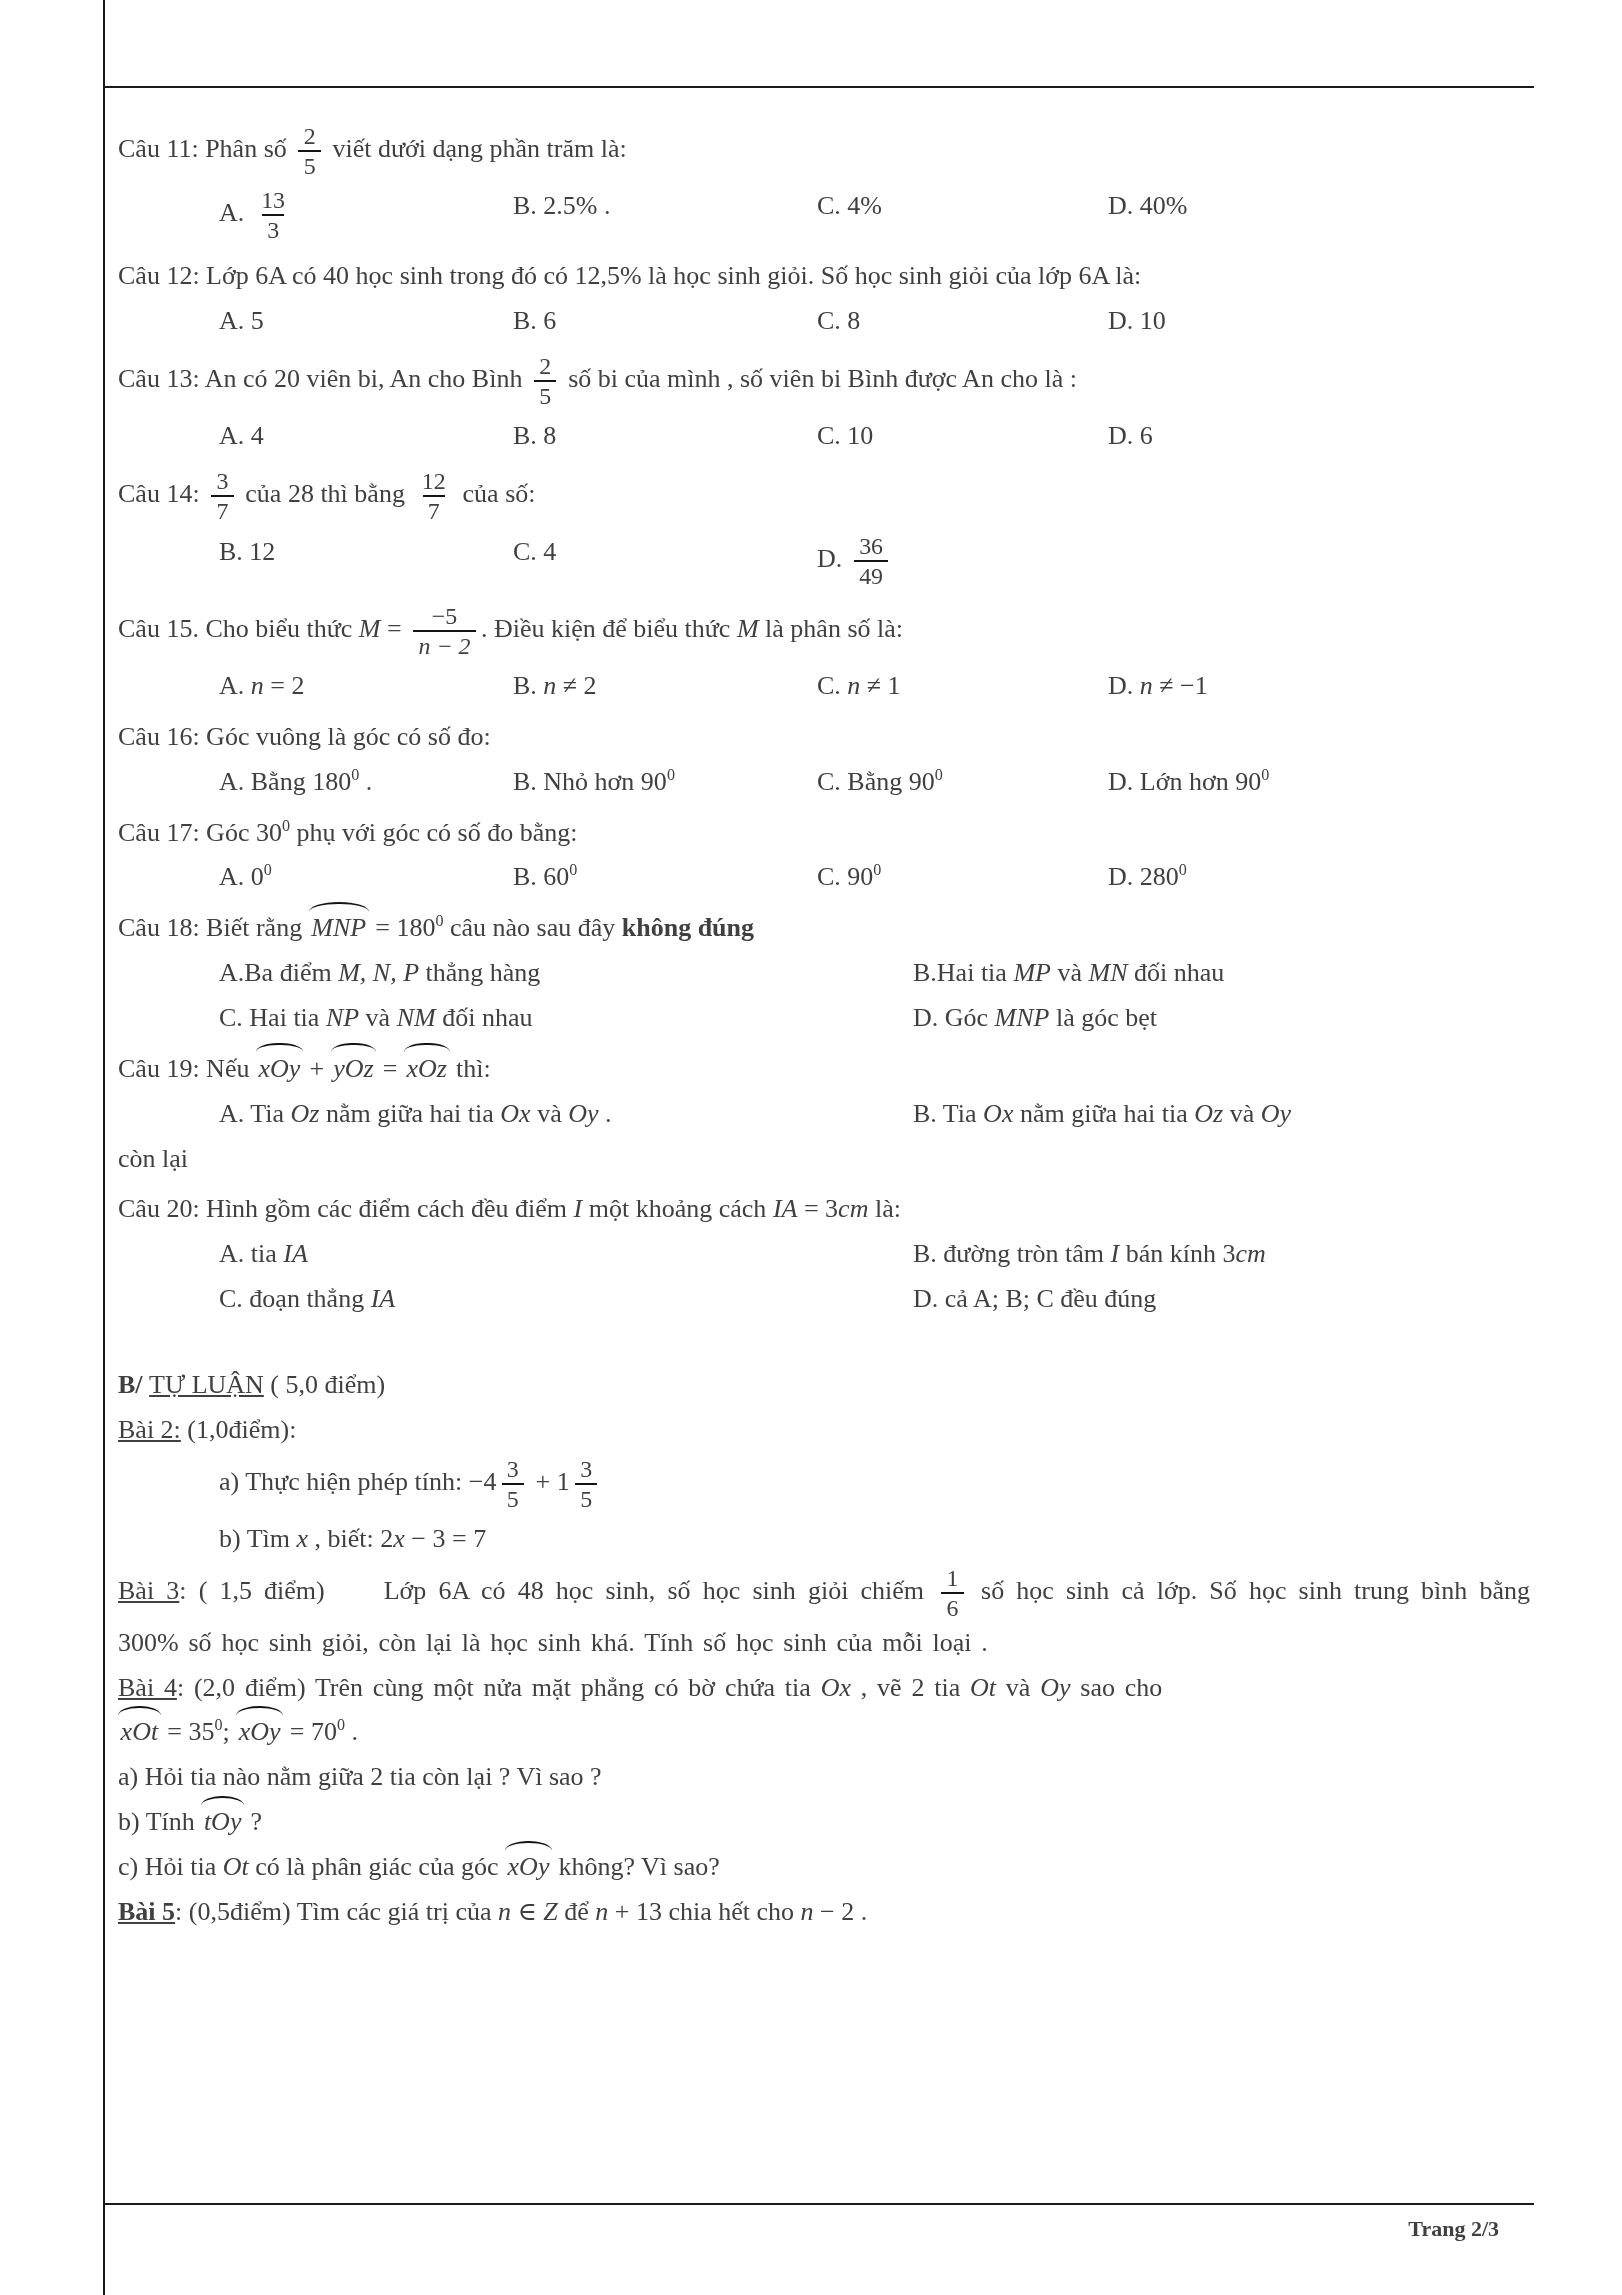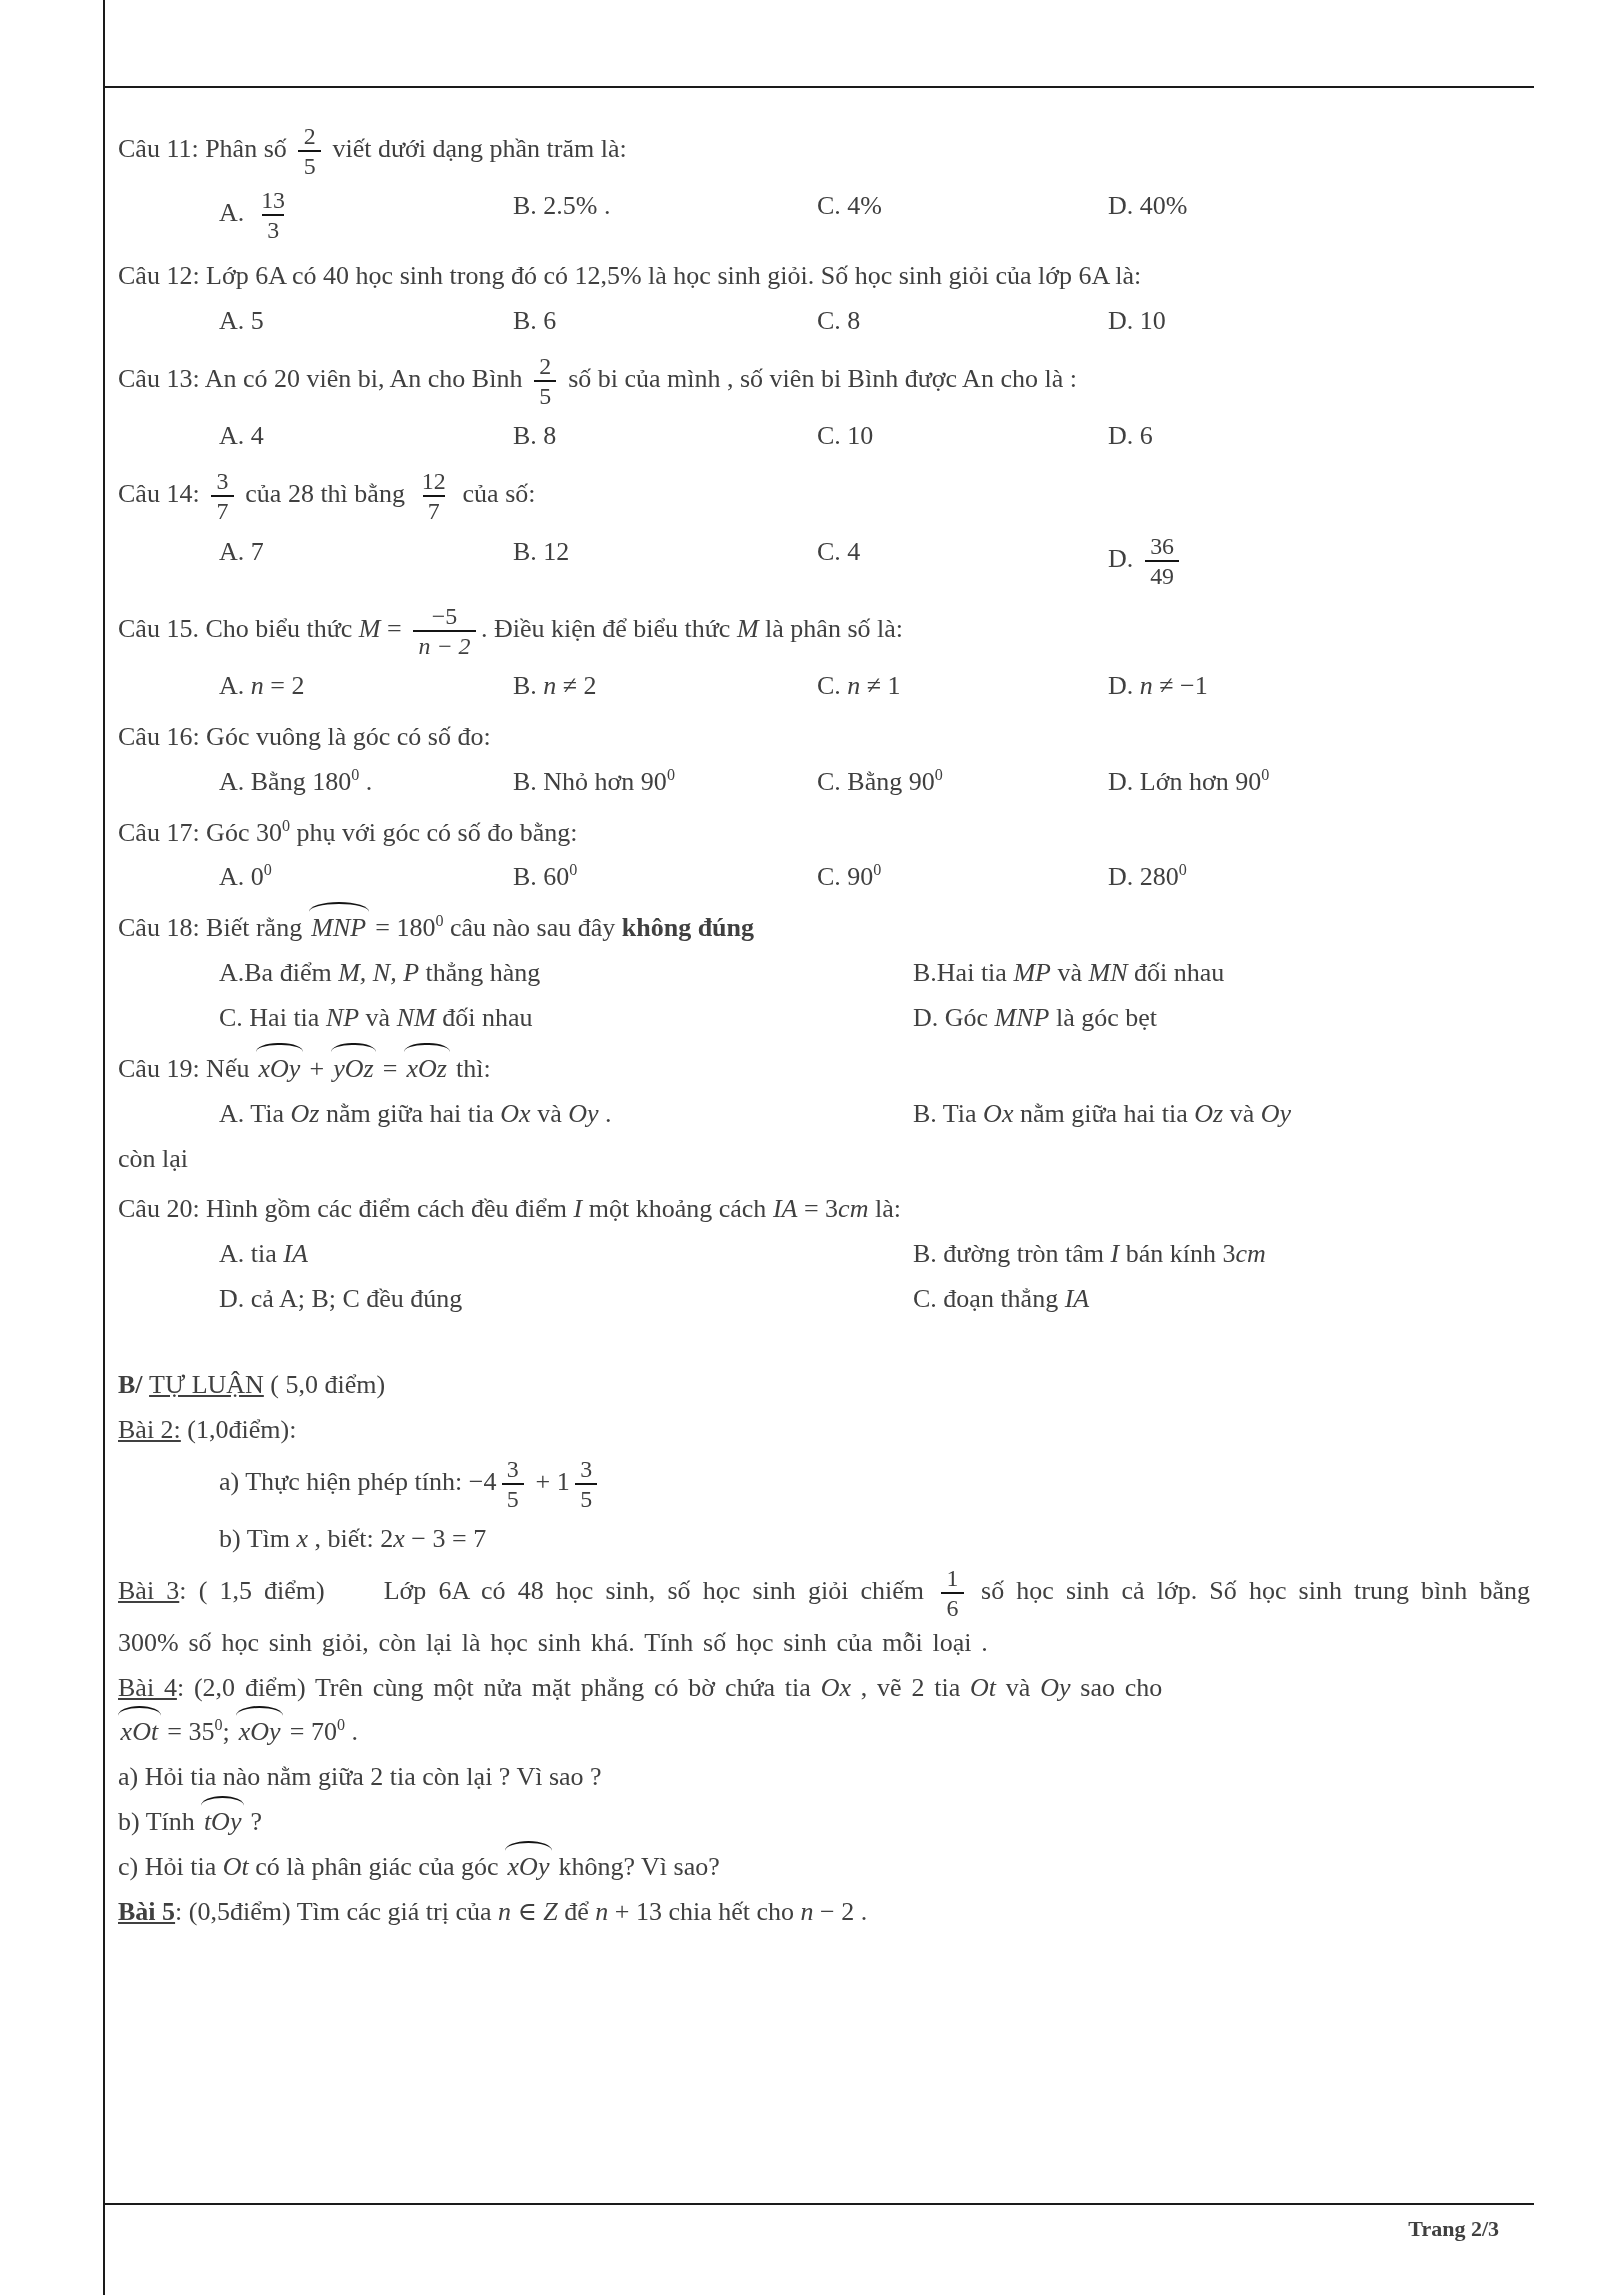--- a/index.html
+++ b/index.html
@@ -71,21 +71,20 @@
         <div class="cell"><span class="">D. 6</span></div>
       </div>
       <div class="line q"><span class="">Câu 14: </span><span class="frac">
           <span class="num">3</span>
           <span class="den">7</span>
         </span><span class=""> của 28 thì bằng </span><span class="frac">
           <span class="num">12</span>
           <span class="den">7</span>
         </span><span class=""> của số:</span></div>
       <div class="line opts4">
-        <div class="cell"><span class="">A. 7</span></div>
         <div class="cell"><span class="">B. 12</span></div>
         <div class="cell"><span class="">C. 4</span></div>
         <div class="cell"><span class="">D. </span><span class="frac">
             <span class="num">36</span>
             <span class="den">49</span>
           </span></div>
       </div>
       <div class="line q"><span class="">Câu 15. Cho biểu thức </span><span class="mi">M</span><span class=""> = </span><span class="frac">
           <span class="num">−5</span>
           <span class="den mi">n − 2</span>
@@ -124,22 +123,22 @@
         <div class="cell"><span class="">A. Tia </span><span class="mi">Oz</span><span class=""> nằm giữa hai tia </span><span class="mi">Ox</span><span class=""> và </span><span class="mi">Oy</span><span class=""> .</span></div>
         <div class="cell"><span class="">B. Tia </span><span class="mi">Ox</span><span class=""> nằm giữa hai tia </span><span class="mi">Oz</span><span class=""> và </span><span class="mi">Oy</span></div>
       </div>
       <div class="line"><span class="">còn lại</span></div>
       <div class="line q"><span class="">Câu 20: Hình gồm các điểm cách đều điểm </span><span class="mi">I</span><span class=""> một khoảng cách </span><span class="mi">IA</span><span class=""> = 3</span><span class="mi">cm</span><span class=""> là:</span></div>
       <div class="line opts2">
         <div class="cell"><span class="">A. tia </span><span class="mi">IA</span></div>
         <div class="cell"><span class="">B. đường tròn tâm </span><span class="mi">I</span><span class=""> bán kính 3</span><span class="mi">cm</span></div>
       </div>
       <div class="line opts2">
+        <div class="cell"><span class="">C. đoạn thẳng </span><span class="mi">IA</span></div>
         <div class="cell"><span class="">D. cả A; B; C đều đúng</span></div>
-        <div class="cell"><span class="">C. đoạn thẳng </span><span class="mi">IA</span></div>
       </div>
       <div class="line sec"><span class="bd">B/ </span><span class="bu">TỰ LUẬN</span><span class="em"> ( 5,0 điểm)</span></div>
       <div class="line"><span class="bu">Bài 2:</span><span class="em"> (1,0điểm):</span></div>
       <div class="line indent"><span class="">a) Thực hiện phép tính: −4</span><span class="frac">
           <span class="num">3</span>
           <span class="den">5</span>
         </span><span class=""> + 1</span><span class="frac">
           <span class="num">3</span>
           <span class="den">5</span>
         </span></div>

